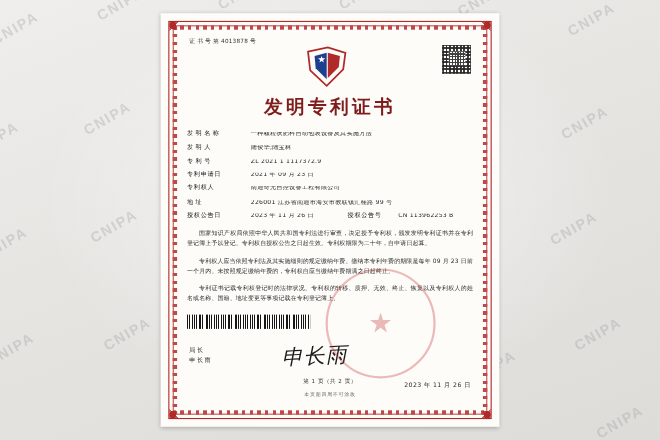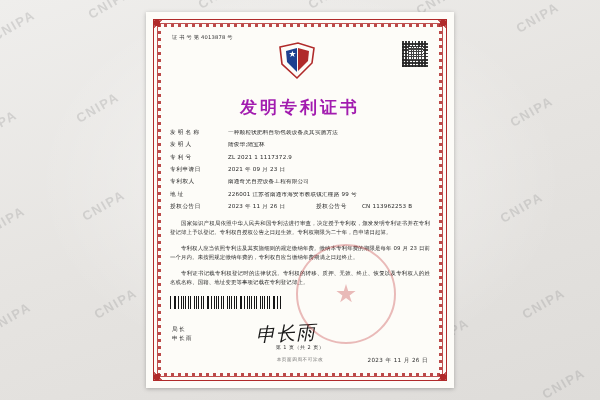--- a/index.html
+++ b/index.html
@@ -133,23 +133,23 @@
     inset: 6px 5px 7px 6px;
     background-color: #fff;
     background-image:
       repeating-linear-gradient(90deg, #222 0 1.1px, rgba(0,0,0,0) 1.1px 2.6px),
       repeating-linear-gradient(0deg, #222 0 1.1px, rgba(0,0,0,0) 1.1px 2.6px);
   }
   .title {
     text-align: center;
     font-size: 17px;
     font-weight: bold;
-    color: #a21caf;
+    color: #7f1d1d;
     letter-spacing: 3px;
-    margin-top: 13px;
+    margin-top: 3px;
     font-family: "DejaVu Sans", sans-serif;
   }
   .fields {
     margin-top: 11px;
     font-size: 5.6px;
     line-height: 1.05;
     color: #262626;
   }
   .field {
     display: flex;

